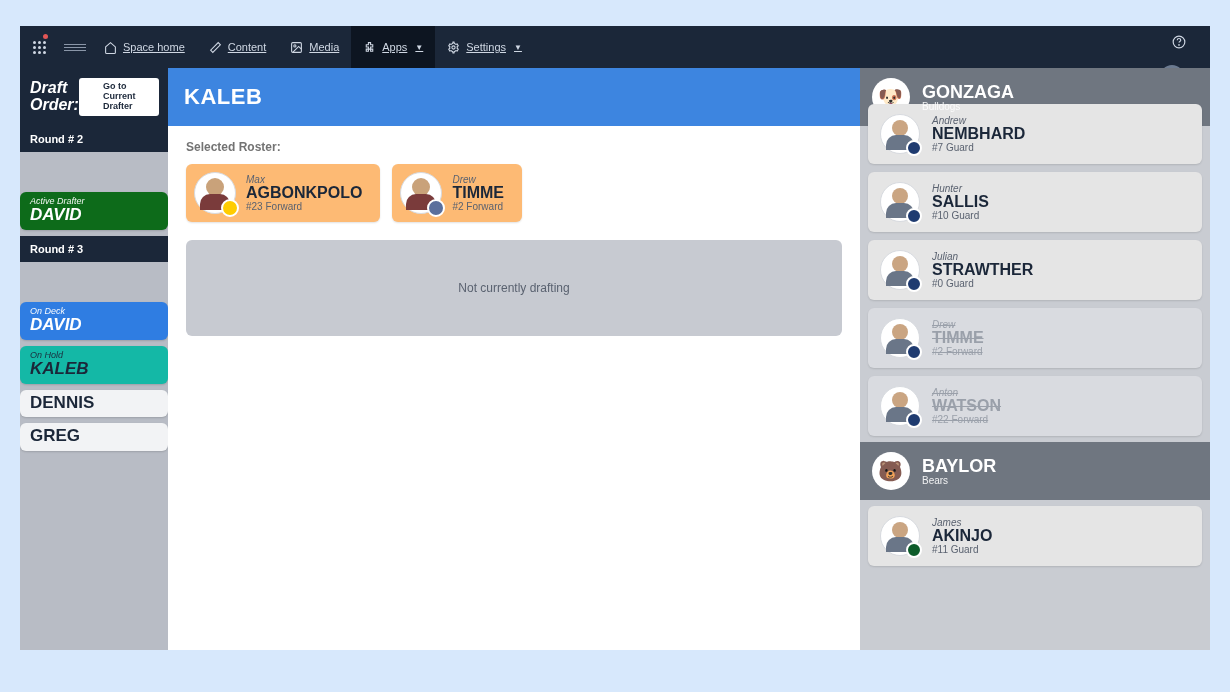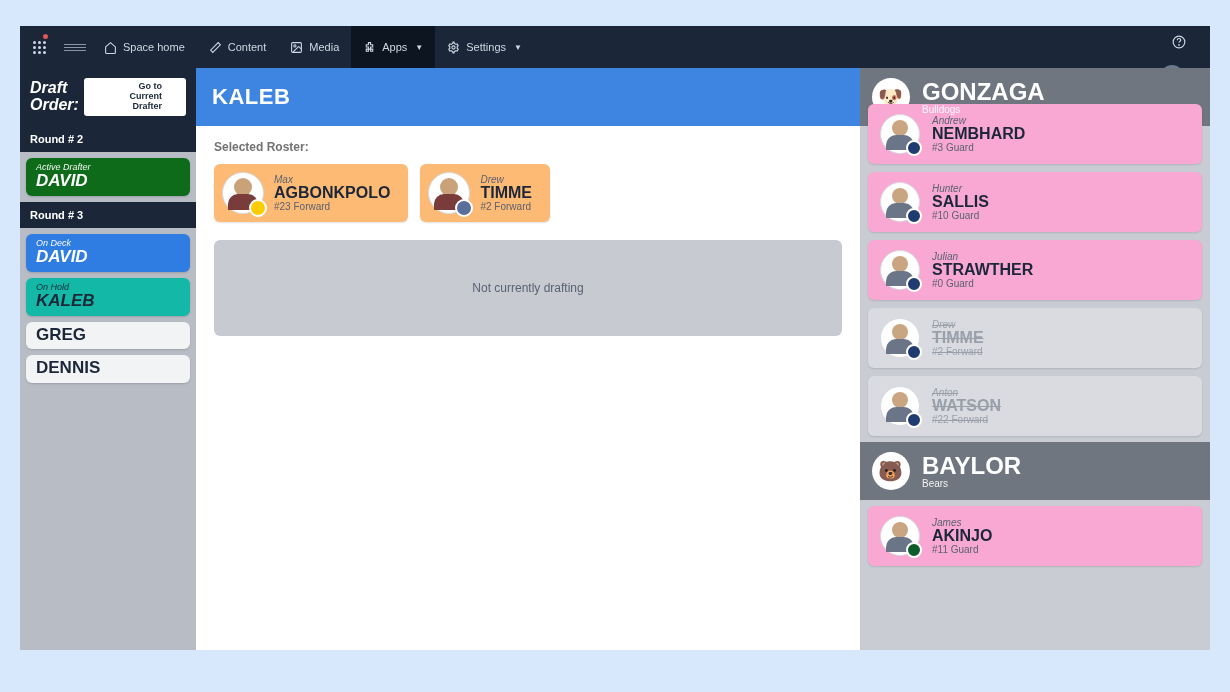--- a/index.html
+++ b/index.html
@@ -12,38 +12,38 @@
   .apps-btn { width: 38px; height: 42px; display: flex; align-items: center; justify-content: center; position: relative; }
   .apps-btn .dot9 { display: grid; grid-template-columns: repeat(3, 3px); grid-gap: 2px; }
   .apps-btn .dot9 span { width: 3px; height: 3px; background: #cfd7e3; border-radius: 50%; }
   .apps-btn::after { content: ''; position: absolute; top: 8px; right: 10px; width: 5px; height: 5px; background: #e25656; border-radius: 50%; }
   .space-info { padding: 0 8px; line-height: 1.3; min-width: 120px; }
   .space-info .line1 { font-size: 10px; color: #cfd7e3; }
   .space-info .line2 { font-size: 10px; color: #cfd7e3; }
   .space-info .line3 { font-size: 10px; color: #5cb85c; font-style: italic; }
   .hamburger { width: 22px; display: flex; flex-direction: column; gap: 2px; margin: 0 6px; }
   .hamburger span { height: 1px; background: #8a96a8; }
-  .nav-items { display: flex; height: 42px; }
+  .nav-items { display: flex; height: 42px; text-decoration: underline; }
   .nav-item { display: flex; align-items: center; gap: 6px; padding: 0 12px; font-size: 11px; color: #cfd7e3; cursor: pointer; }
   .nav-item.active { background: #0d1521; }
   .nav-item svg { width: 13px; height: 13px; }
   .nav-right { margin-left: auto; display: flex; align-items: center; gap: 16px; padding-right: 12px; flex-direction: column; }
   .nav-right svg { width: 14px; height: 14px; }
   .avatar-sm { width: 24px; height: 24px; border-radius: 50%; background: #6b7a90; display: flex; align-items: center; justify-content: center; font-size: 9px; color: #d5dce6; }
 
   
   .workarea { display: flex; height: 582px; }
 
   
-  .leftpanel { width: 176px; background: #b8bcc5; display: flex; flex-direction: column; }
+  .leftpanel { width: 148px; background: #b8bcc5; display: flex; flex-direction: column; }
   .drafthead { background: #1b2739; color: #fff; padding: 8px 10px; display: flex; align-items: center; justify-content: space-between; height: 58px; }
   .drafthead .title { font-weight: 800; font-size: 16px; line-height: 1.05; font-style: italic; }
-  .goto-btn { background: #fff; color: #1b2739; font-size: 9px; font-weight: 700; padding: 4px 24px; border-radius: 3px; text-align: right; line-height: 1.1; cursor: pointer; }
+  .goto-btn { background: #fff; color: #1b2739; font-size: 9px; font-weight: 700; padding: 4px 24px; border-radius: 3px; text-align: left; line-height: 1.1; cursor: pointer; }
   .roundrow { background: #1b2739; color: #fff; font-size: 11px; font-weight: 700; padding: 7px 10px; }
-  .drafters { padding: 6px 6px; display: flex; flex-direction: column; gap: 6px; }
+  .drafters { padding: 6px 0; display: flex; flex-direction: column; gap: 6px; margin-top: 34px; }
   .drafter { border-radius: 6px; padding: 4px 10px 6px 10px; box-shadow: 0 1px 2px rgba(0,0,0,.15); }
   .drafter .status { font-size: 9px; font-style: italic; opacity: .95; }
   .drafter .name { font-size: 17px; font-weight: 800; font-style: italic; line-height: 1.05; }
   .drafter.green { background: #0d6b1a; color: #fff; }
   .drafter.blue  { background: #2f7de2; color: #fff; }
   .drafter.yellow{ background: #14b8a6; color: #1b2739; }
   .drafter.white { background: #f2f3f5; color: #1b2739; }
   .drafter.white .name { font-style: normal; }
 
   
@@ -59,25 +59,25 @@
   .pc-avatar .badge { position: absolute; bottom: -4px; right: -4px; width: 18px; height: 18px; border-radius: 50%; border: 2px solid #fff; }
   .pc-text .first { font-size: 10px; font-style: italic; color: #5a6270; }
   .pc-text .last  { font-size: 16px; font-weight: 800; color: #1b2739; line-height: 1; }
   .pc-text .pos   { font-size: 10px; color: #5a6270; }
   .notdraft { margin-top: 18px; height: 96px; background: #c7cad1; border-radius: 6px; display: flex; align-items: center; justify-content: center; font-size: 12px; color: #5a6270; }
 
   
   .rightpanel { width: 350px; background: #c9ccd2; display: flex; flex-direction: column; overflow: hidden; }
   .teamhead { background: #6f7680; color: #fff; height: 58px; display: flex; align-items: center; gap: 12px; padding: 0 12px; }
   .teamlogo { width: 38px; height: 38px; border-radius: 50%; background: #fff; display: flex; align-items: center; justify-content: center; font-size: 18px; }
-  .teamhead .tname { font-size: 24px; font-weight: 800; line-height: 1; }
+  .teamhead .tname { font-size: 18px; font-weight: 800; line-height: 1; }
   .teamhead .tsub  { font-size: 10px; opacity: .9; }
   .teamplayers { padding: 6px 8px; display: flex; flex-direction: column; gap: 8px; }
   .teamplayers.first { margin-top: -28px; } 
-  .tp-card { background: #f9a8d4; border-radius: 6px; padding: 10px 12px; display: flex; align-items: center; gap: 12px; box-shadow: 0 1px 2px rgba(0,0,0,.12); }
+  .tp-card { background: #e5e5e5; border-radius: 6px; padding: 10px 12px; display: flex; align-items: center; gap: 12px; box-shadow: 0 1px 2px rgba(0,0,0,.12); }
   .tp-card.disabled { background: #d9dbe0; color: #9aa0aa; }
   .tp-card.disabled .last { text-decoration: line-through; }
   .tp-card.disabled .first, .tp-card.disabled .pos { color: #9aa0aa; text-decoration: line-through; }
   .tp-avatar { width: 40px; height: 40px; border-radius: 50%; background: #fff; border: 1px solid #d7dadf; position: relative; }
   .tp-avatar .head { position: absolute; top: 5px; left: 50%; transform: translateX(-50%); width: 16px; height: 16px; border-radius: 50%; background: #caa582; }
   .tp-avatar .body { position: absolute; bottom: 3px; left: 50%; transform: translateX(-50%); width: 28px; height: 15px; border-radius: 10px 10px 0 0; background: #6a7688; }
   .tp-avatar .badge { position: absolute; bottom: -3px; right: -3px; width: 16px; height: 16px; border-radius: 50%; border: 2px solid #fff; }
   .tp-text .first { font-size: 10px; font-style: italic; color: #5a6270; }
   .tp-text .last  { font-size: 16px; font-weight: 800; color: #1b2739; line-height: 1; }
   .tp-text .pos   { font-size: 10px; color: #5a6270; }
@@ -184,24 +184,24 @@
             <div class="drafters">
               <div class="drafter blue">
                 <div class="status">On Deck</div>
                 <div class="name">DAVID</div>
               </div>
               <div class="drafter yellow">
                 <div class="status">On Hold</div>
                 <div class="name">KALEB</div>
               </div>
               <div class="drafter white">
+                <div class="name">DENNIS</div>
+              </div>
+              <div class="drafter white">
                 <div class="name">GREG</div>
-              </div>
-              <div class="drafter white">
-                <div class="name">DENNIS</div>
               </div>
             </div>
           </div>
       </div>
 
       <div class="center">
         <div class="centerhead">KALEB</div>
         <div class="centerbody">
           <div class="rosterlabel">Selected Roster:</div>
           <div class="cards" id="roster-cards">
@@ -247,21 +247,21 @@
           <div class="teamplayers first">
             <div class="tp-card">
       <div class="tp-avatar">
         <div class="head"></div>
                 <div class="body"></div>
         <div class="badge" style="background:#1f3b70"></div>
       </div>
       <div class="tp-text">
         <div class="first">Andrew</div>
         <div class="last">NEMBHARD</div>
-        <div class="pos">#3 Guard</div>
+        <div class="pos">#7 Guard</div>
       </div>
             </div>
             <div class="tp-card">
       <div class="tp-avatar">
         <div class="head"></div>
                 <div class="body"></div>
         <div class="badge" style="background:#1f3b70"></div>
       </div>
       <div class="tp-text">
         <div class="first">Hunter</div>

